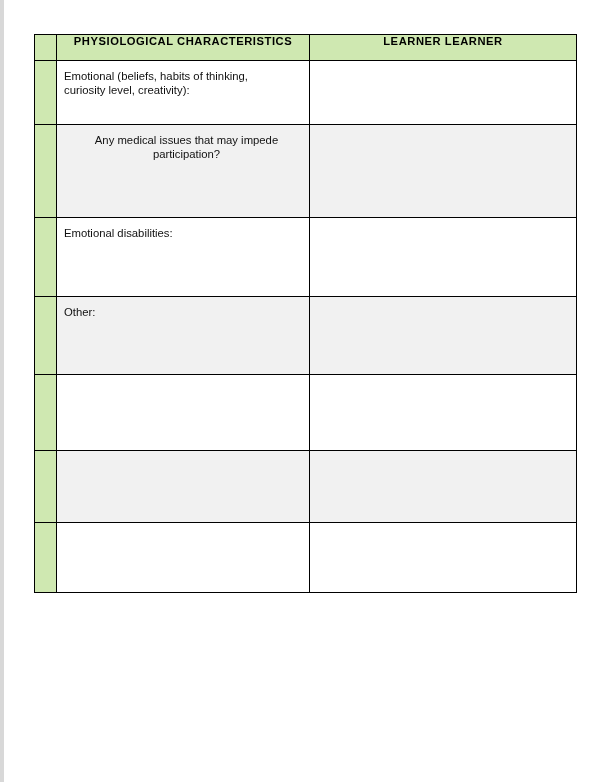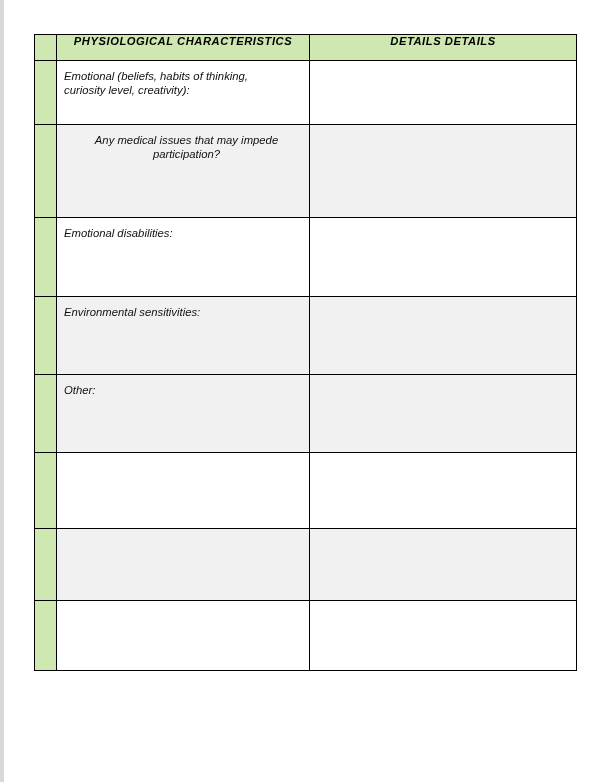--- a/index.html
+++ b/index.html
@@ -36,21 +36,20 @@
 
   
   #profile-table {
     position: absolute;
     left: 34px;
     top: 34px;
     width: 542px;
     border-collapse: collapse;
     table-layout: fixed;
     background: #eab308;
-    font-style: italic;
   }
 
   #profile-table td,
   #profile-table th {
     border: 1.3px solid #000000;
     padding: 0;
     vertical-align: top;
     background-clip: padding-box;
   }
 
@@ -119,21 +118,21 @@
     <colgroup>
       <col class="col-marker">
       <col class="col-label">
       <col class="col-details">
     </colgroup>
 
     <thead>
       <tr class="header-row">
         <th class="marker-cell"></th>
         <th class="label-header">PHYSIOLOGICAL CHARACTERISTICS</th>
-        <th class="details-header">DETAILS DETAILS</th>
+        <th class="details-header">LEARNER LEARNER</th>
       </tr>
     </thead>
 
     <tbody id="table-body">
 
     <tr style="height: 64px;">
           <td class="marker-cell"></td>
           <td class="label-cell">
             <span class="cell-text">Emotional (beliefs, habits of thinking,
 curiosity level, creativity):</span>
@@ -157,29 +156,20 @@
           <td class="label-cell">
             <span class="cell-text">Emotional disabilities:</span>
           </td>
           <td class="details-cell">
             <span class="cell-text"></span>
           </td>
         </tr>
         <tr class="shaded" style="height: 78px;">
           <td class="marker-cell"></td>
           <td class="label-cell">
-            <span class="cell-text">Environmental sensitivities:</span>
-          </td>
-          <td class="details-cell">
-            <span class="cell-text"></span>
-          </td>
-        </tr>
-        <tr class="shaded" style="height: 78px;">
-          <td class="marker-cell"></td>
-          <td class="label-cell">
             <span class="cell-text">Other:</span>
           </td>
           <td class="details-cell">
             <span class="cell-text"></span>
           </td>
         </tr>
         <tr style="height: 76px;">
           <td class="marker-cell"></td>
           <td class="label-cell">
             <span class="cell-text"></span>

